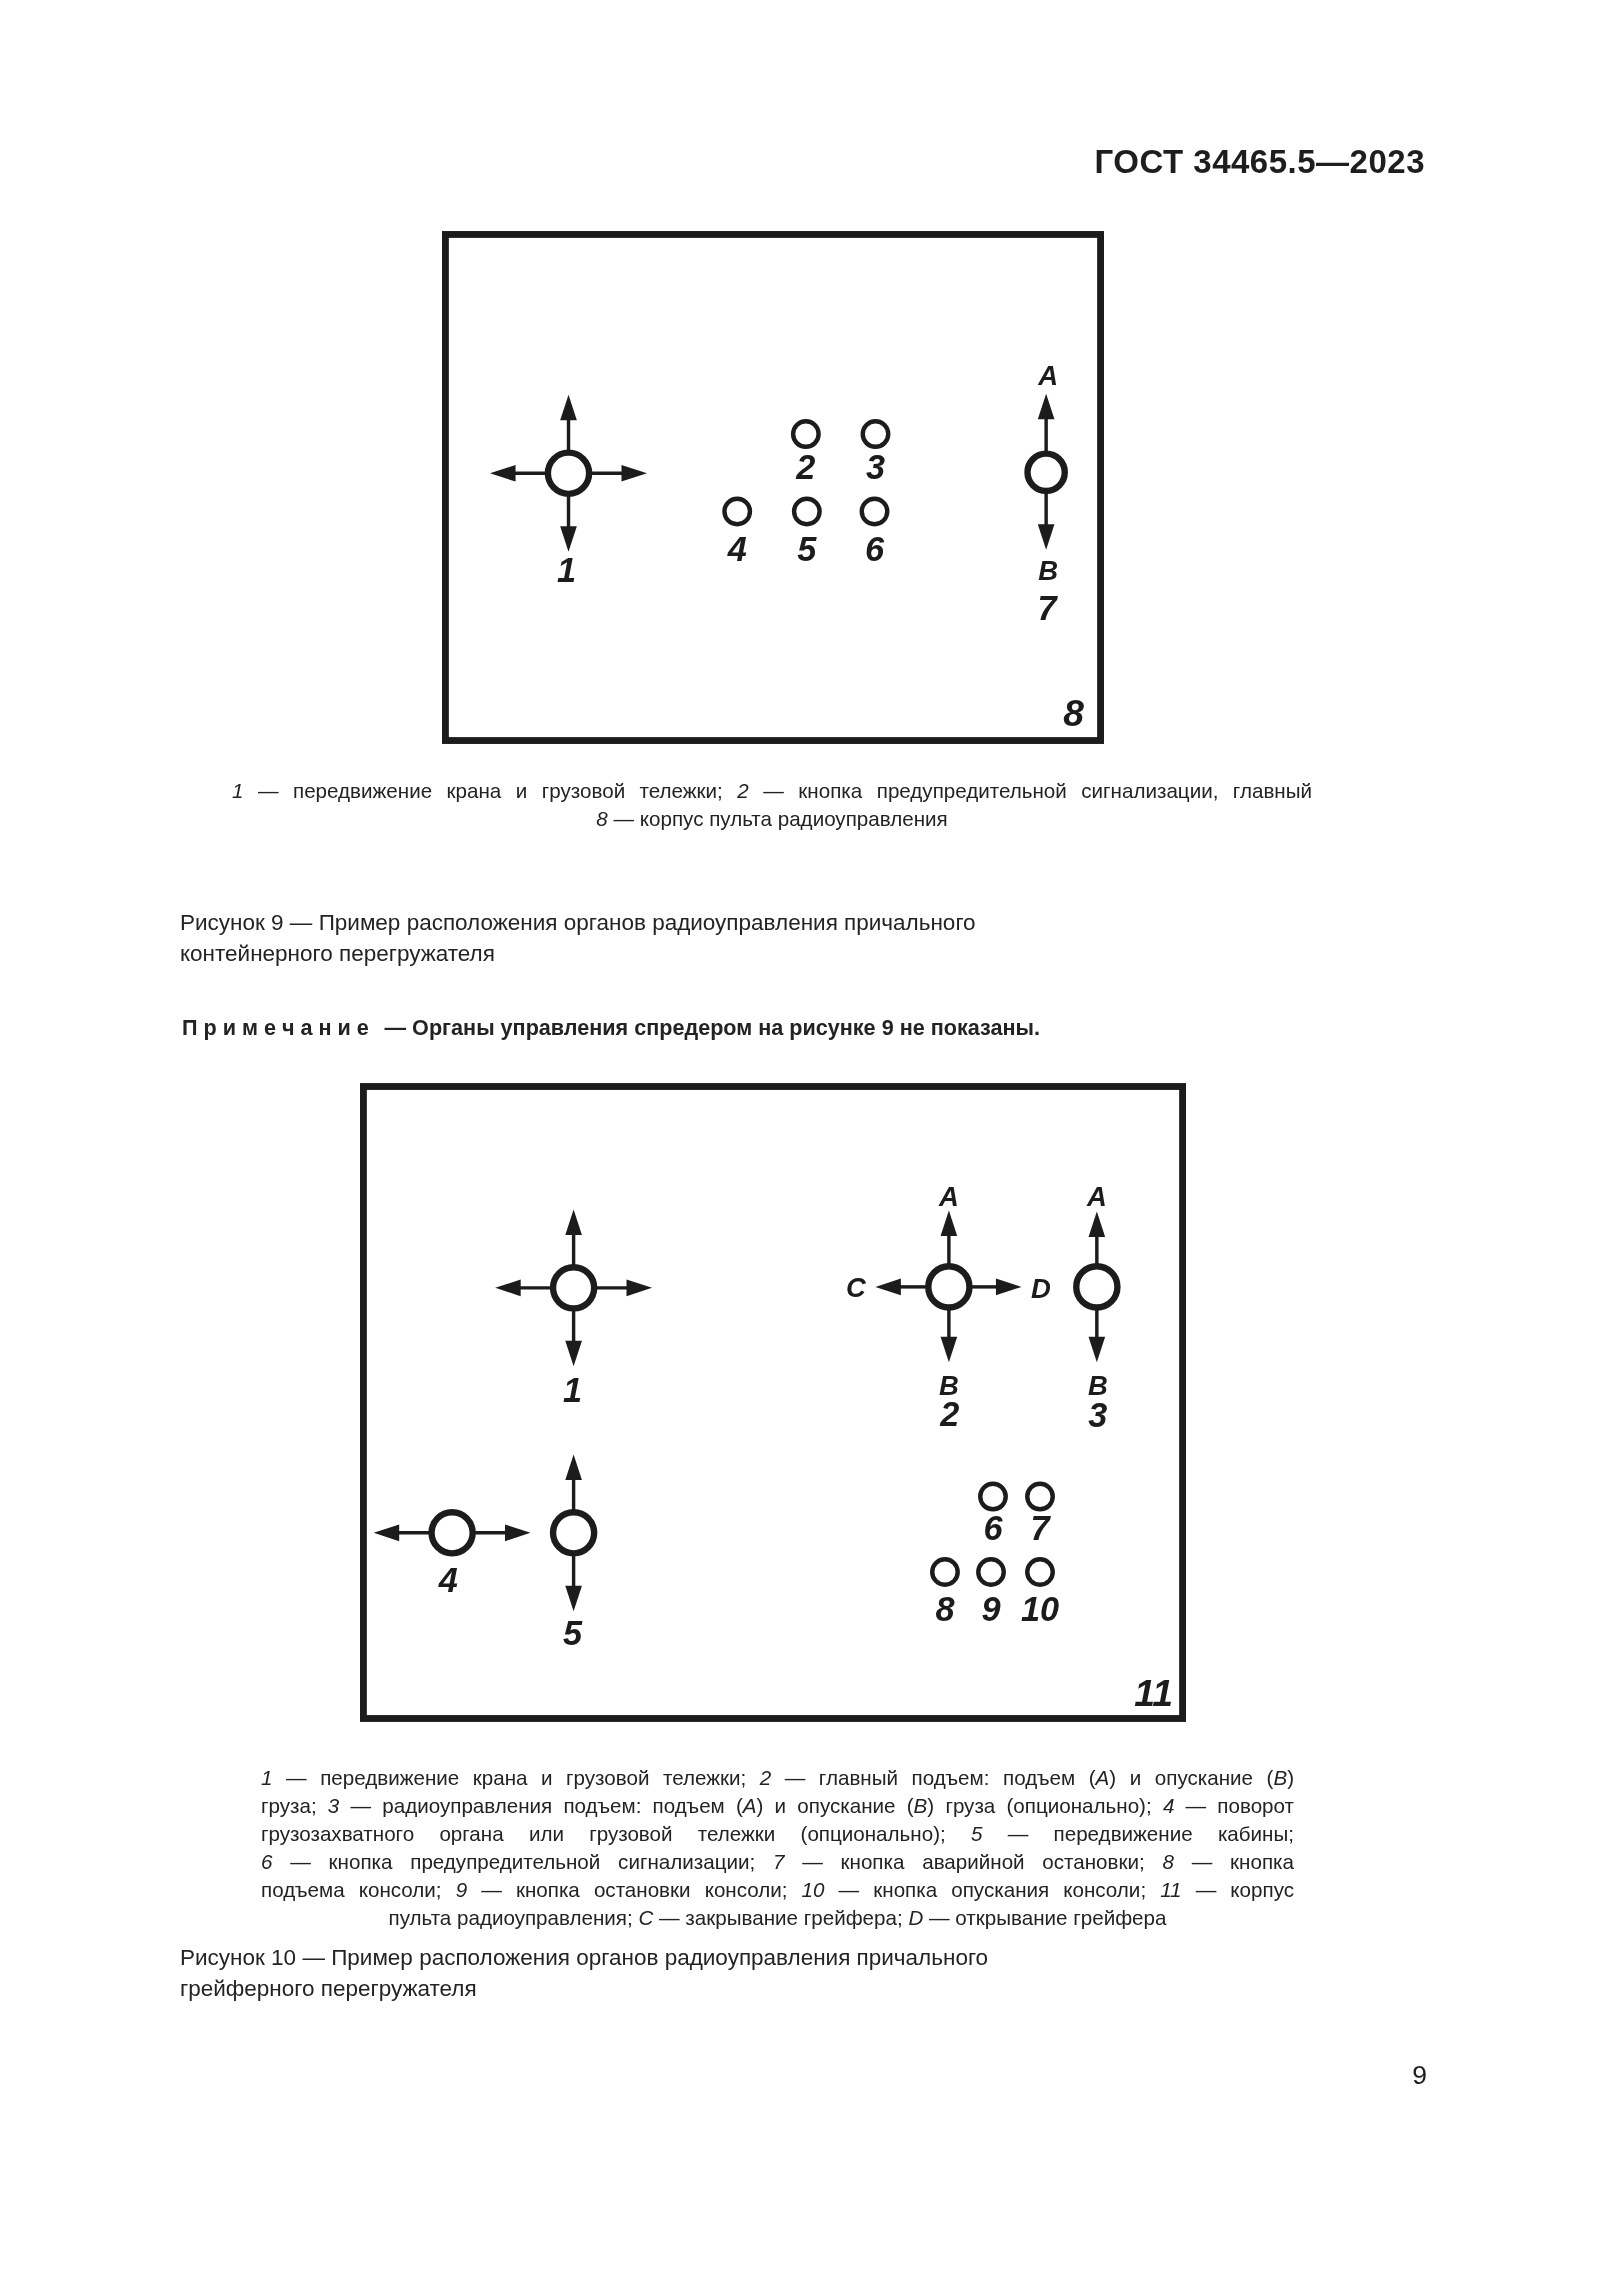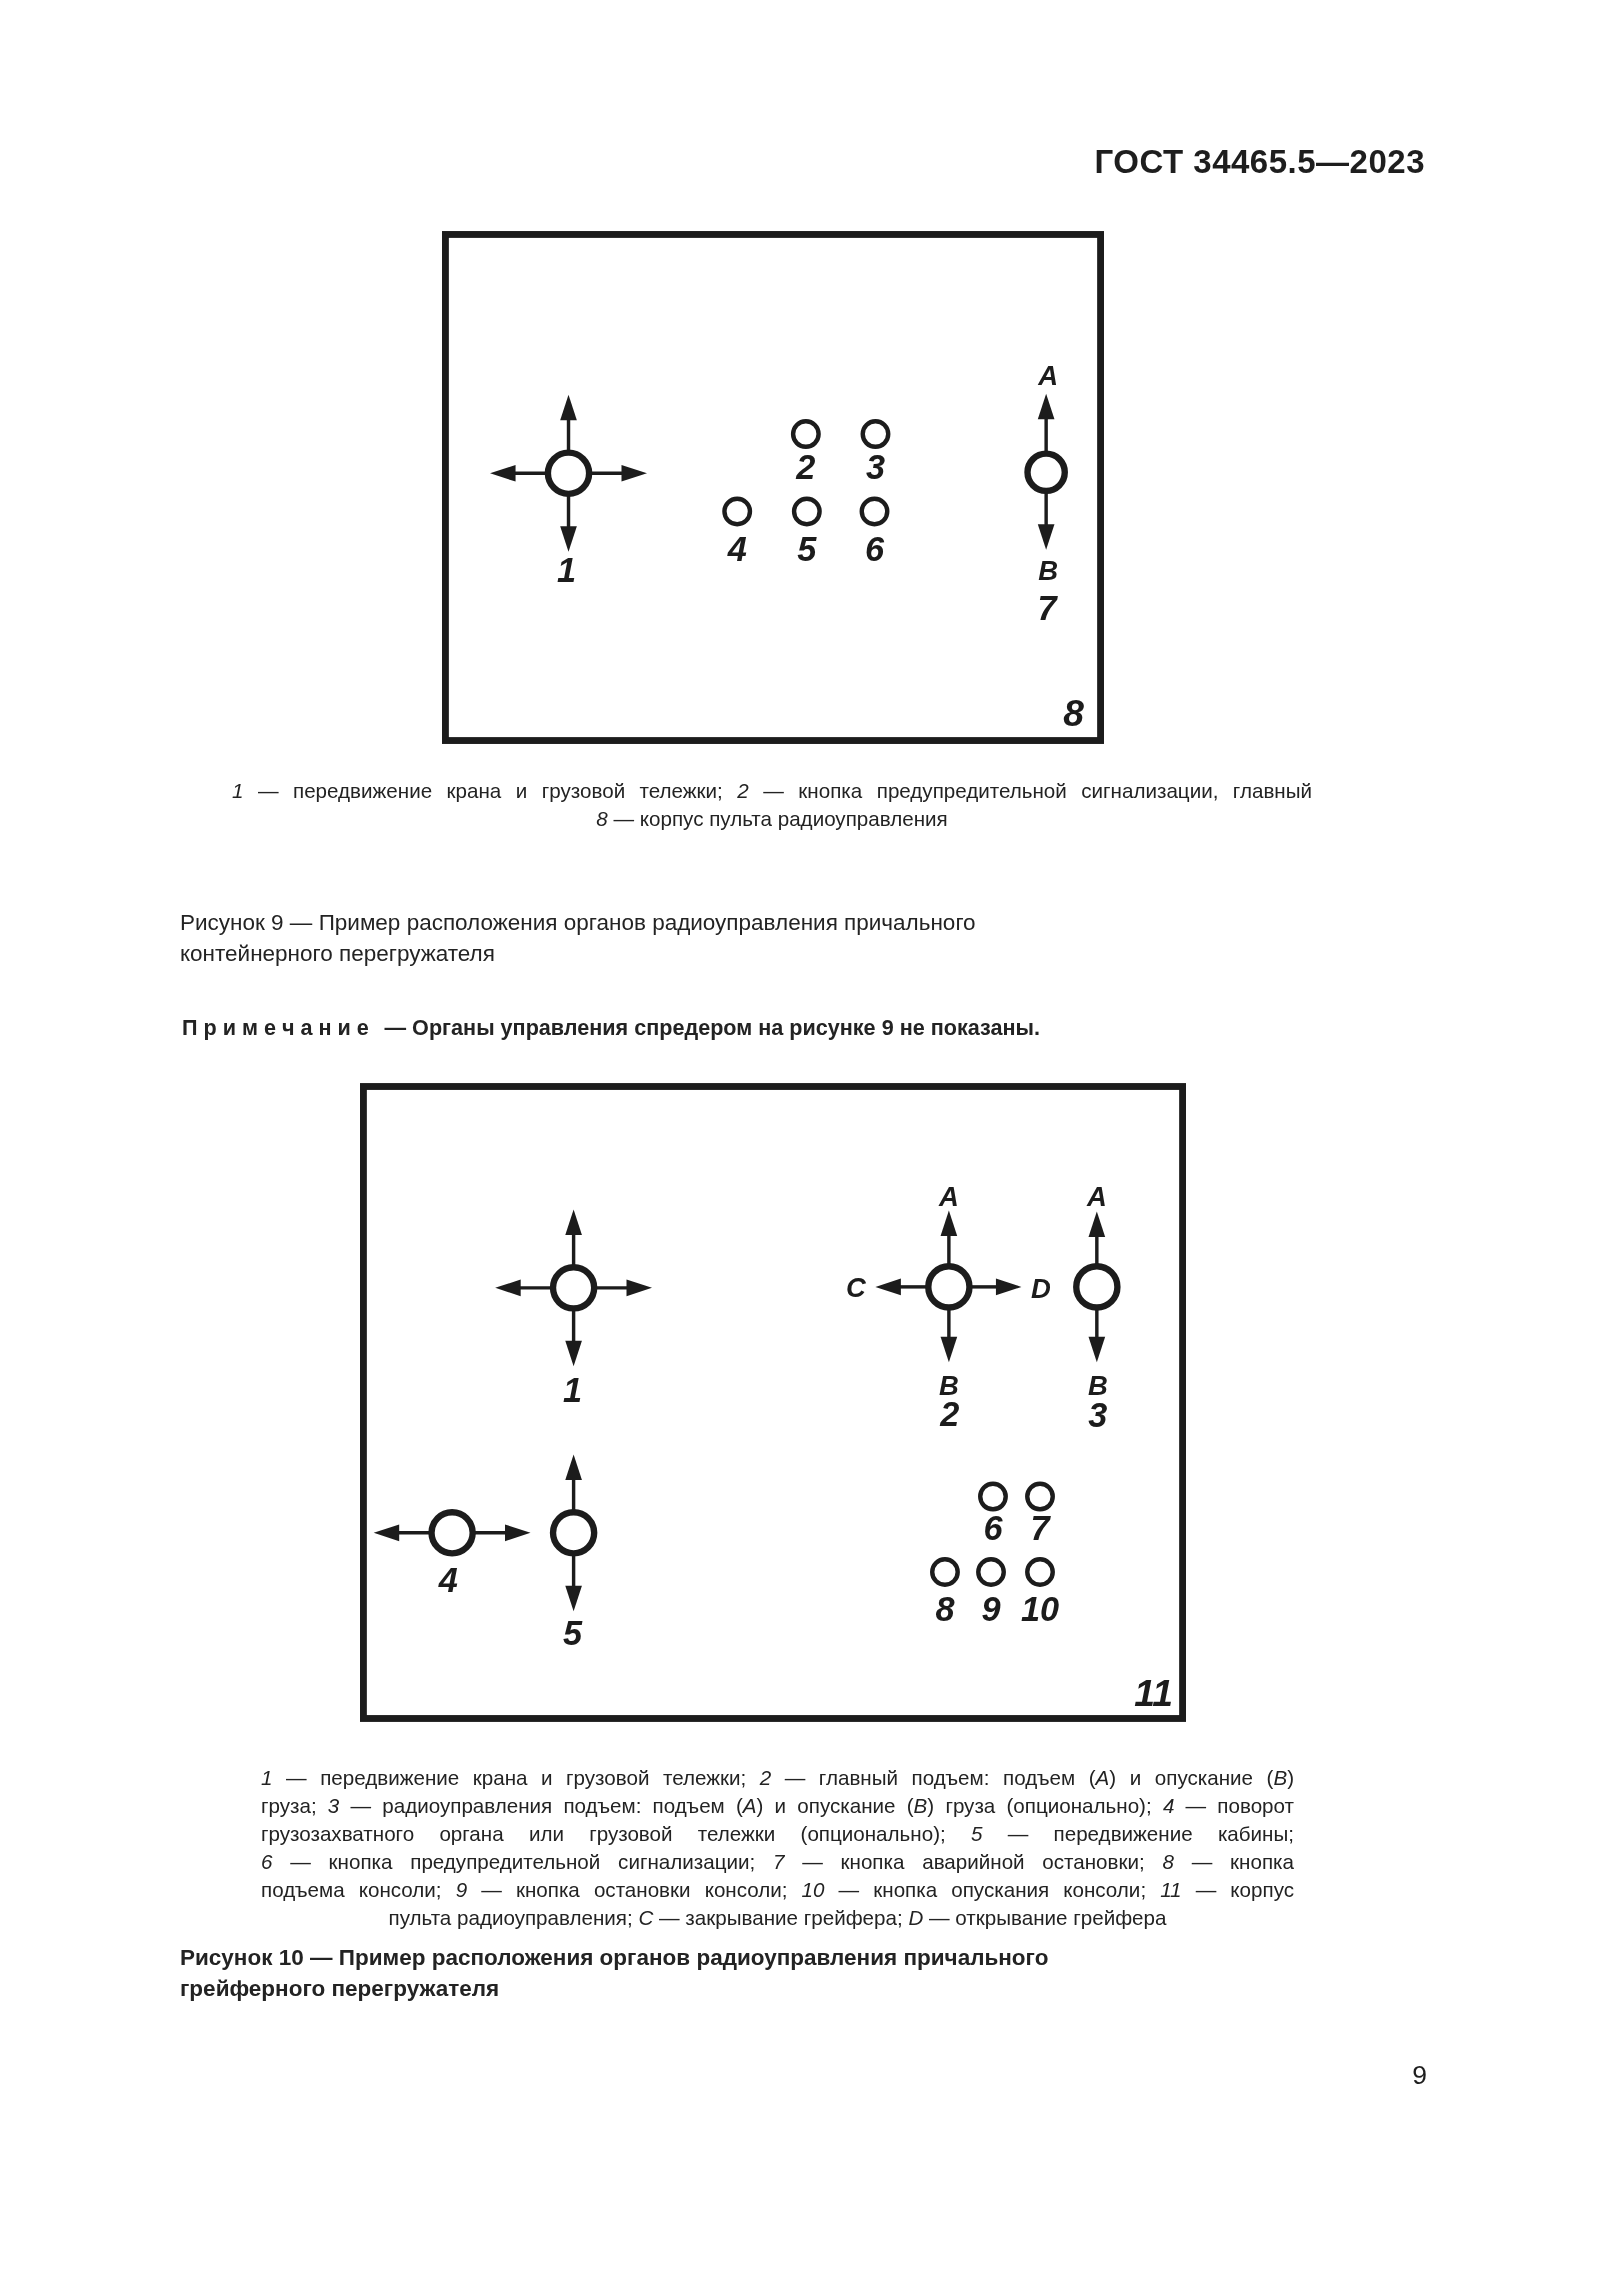--- a/index.html
+++ b/index.html
@@ -165,21 +165,21 @@
         <text x="810" y="636" text-anchor="middle" font-family="&quot;Liberation Sans&quot;, sans-serif" font-size="38" font-style="italic" font-weight="bold" fill="#1c1c1c">11</text>
       </svg>
       <div class="legend" style="left: 261px; top: 1764px; width: 1033px;">
         <div class="ln just"><span class="it">1</span><span> — передвижение крана и грузовой тележки; </span><span class="it">2</span><span> — главный подъем: подъем (</span><span class="it">А</span><span>) и опускание (</span><span class="it">В</span><span>)</span></div>
         <div class="ln just"><span>груза; </span><span class="it">3</span><span> — радиоуправления подъем: подъем (</span><span class="it">А</span><span>) и опускание (</span><span class="it">В</span><span>) груза (опционально); </span><span class="it">4</span><span> — поворот</span></div>
         <div class="ln just"><span>грузозахватного органа или грузовой тележки (опционально); </span><span class="it">5</span><span> — передвижение кабины;</span></div>
         <div class="ln just"><span class="it">6</span><span> — кнопка предупредительной сигнализации; </span><span class="it">7</span><span> — кнопка аварийной остановки; </span><span class="it">8</span><span> — кнопка</span></div>
         <div class="ln just"><span>подъема консоли; </span><span class="it">9</span><span> — кнопка остановки консоли; </span><span class="it">10</span><span> — кнопка опускания консоли; </span><span class="it">11</span><span> — корпус</span></div>
         <div class="ln cent"><span>пульта радиоуправления; </span><span class="it">С</span><span> — закрывание грейфера; </span><span class="it">D</span><span> — открывание грейфера</span></div>
       </div>
-      <div class="fig-title" style="top: 1942px; font-weight: bold;">
+      <div class="fig-title" style="top: 1942px;">
         <div>Рисунок 10 — Пример расположения органов радиоуправления причального</div>
         <div>грейферного перегружателя</div>
       </div>
     </div>
 
   <div class="note">
     <span class="note-label">П р и м е ч а н и е</span><span>— Органы управления спредером на рисунке 9 не показаны.</span>
   </div>
 
   <div class="page-num">9</div>

